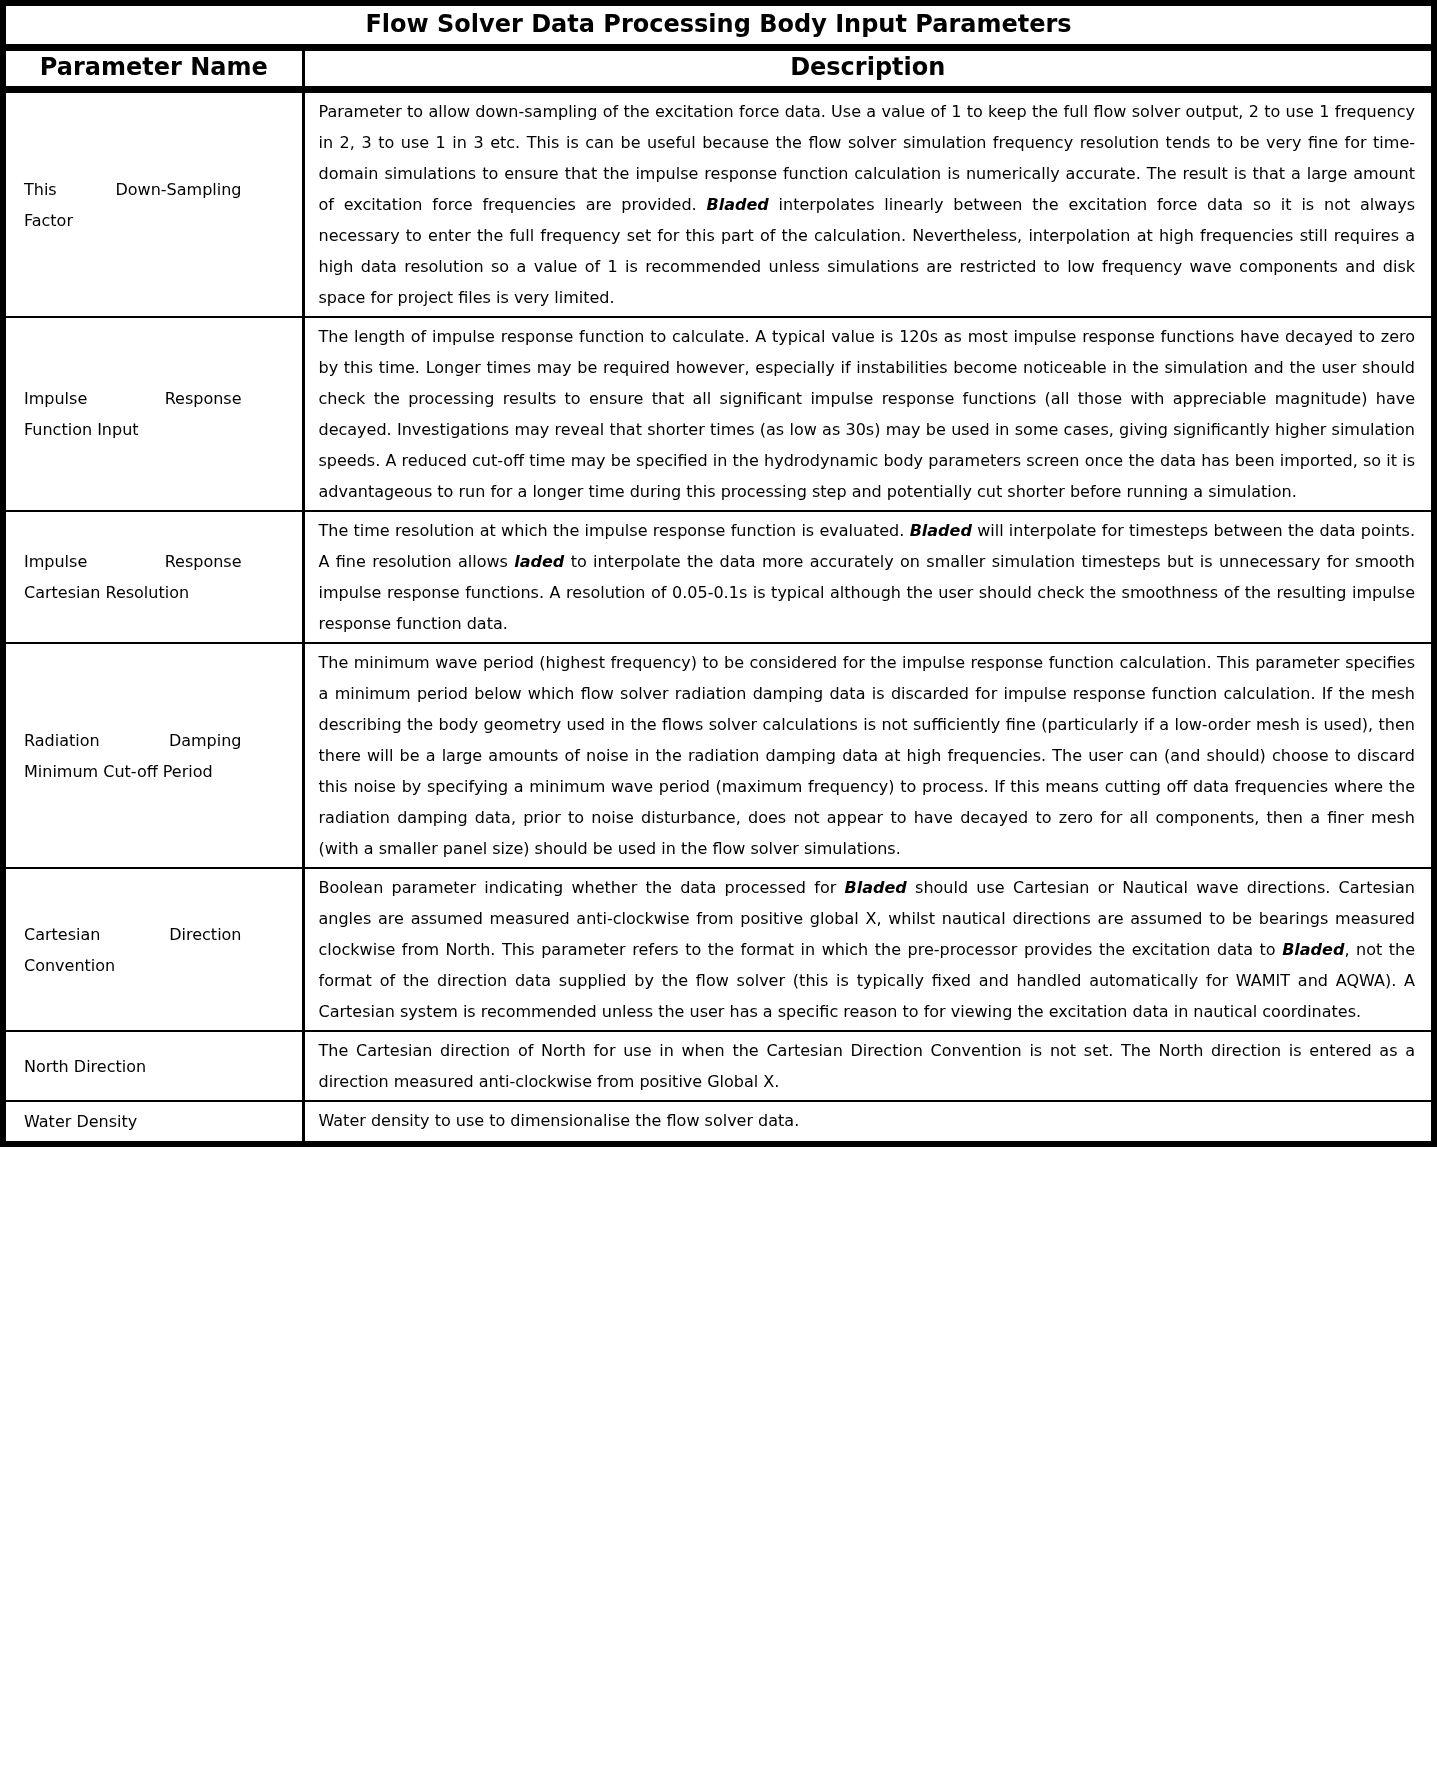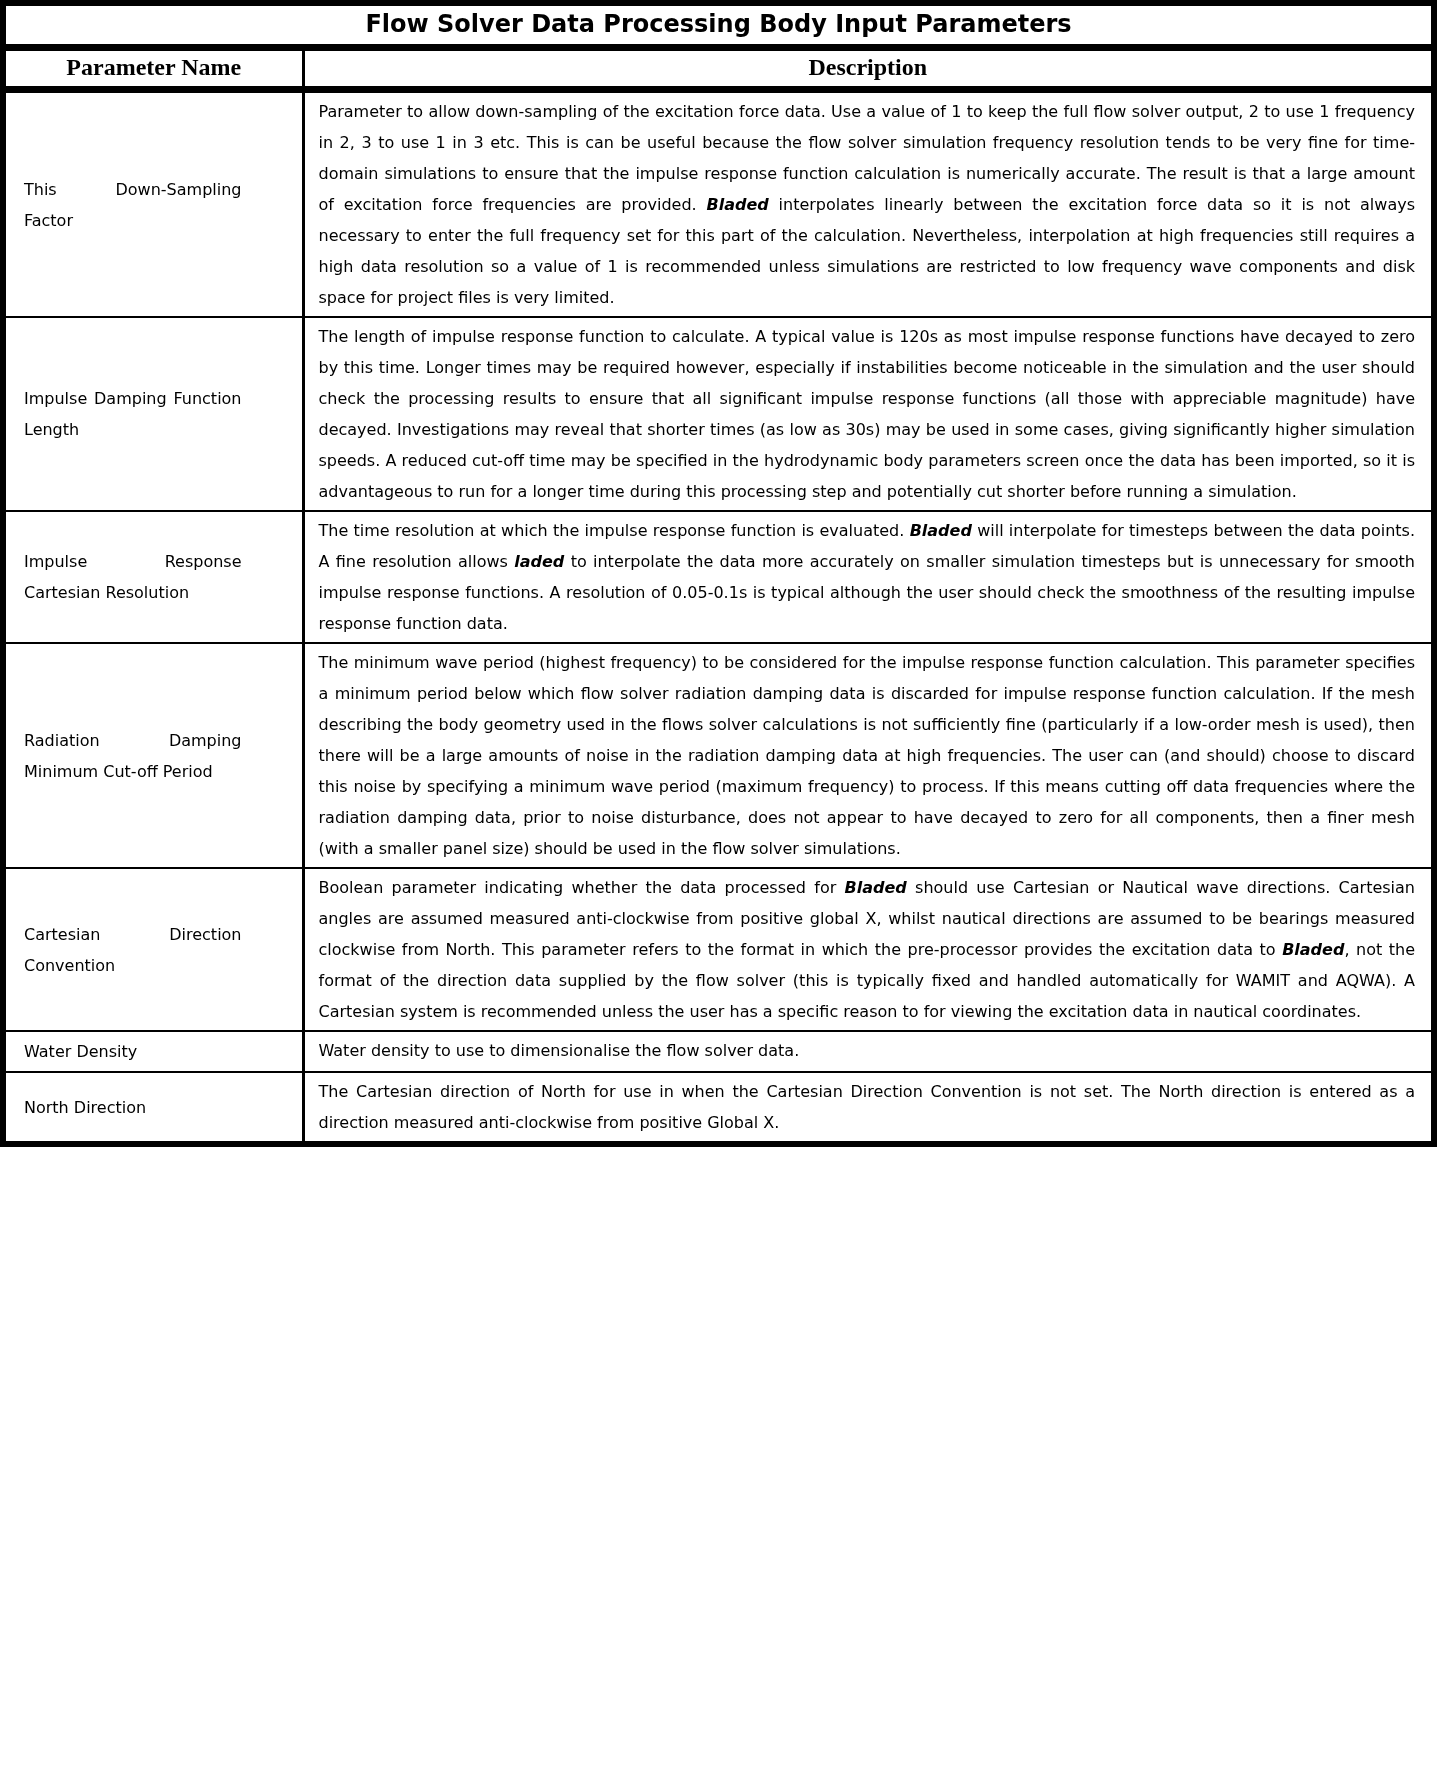--- a/index.html
+++ b/index.html
@@ -27,21 +27,20 @@
     padding: 4px 2px 5px 2px;
     line-height: 29px;
   }
   tr.header-row th {
     border-bottom: 7px solid #000;
     font-size: 24px;
     font-weight: bold;
     text-align: center;
     padding: 2px 2px 4px 2px;
     line-height: 29px;
-    font-family: Liberation Serif, serif;
   }
   tr.header-row th.col-param {
     border-right: 3px solid #000;
   }
   tbody td {
     border-top: 2px solid #000;
     font-size: 16px;
     line-height: 31px;
     text-align: justify;
     text-justify: inter-word;
@@ -77,38 +76,38 @@
         <th class="col-param">Parameter Name</th>
         <th class="col-desc">Description</th>
       </tr>
     </thead>
     <tbody id="rows-body">
         <tr>
           <td class="param">This Down-Sampling Factor</td>
           <td class="desc">Parameter to allow down-sampling of the excitation force data. Use a value of 1 to keep the full flow solver output, 2 to use 1 frequency in 2, 3 to use 1 in 3 etc. This is can be useful because the flow solver simulation frequency resolution tends to be very fine for time-domain simulations to ensure that the impulse response function calculation is numerically accurate. The result is that a large amount of excitation force frequencies are provided. <span class="bladed">Bladed</span> interpolates linearly between the excitation force data so it is not always necessary to enter the full frequency set for this part of the calculation. Nevertheless, interpolation at high frequencies still requires a high data resolution so a value of 1 is recommended unless simulations are restricted to low frequency wave components and disk space for project files is very limited.</td>
         </tr>
         <tr>
-          <td class="param">Impulse Damping Function Length</td>
+          <td class="param">Impulse Response Function Input</td>
           <td class="desc">The length of impulse response function to calculate. A typical value is 120s as most impulse response functions have decayed to zero by this time. Longer times may be required however, especially if instabilities become noticeable in the simulation and the user should check the processing results to ensure that all significant impulse response functions (all those with appreciable magnitude) have decayed. Investigations may reveal that shorter times (as low as 30s) may be used in some cases, giving significantly higher simulation speeds. A reduced cut-off time may be specified in the hydrodynamic body parameters screen once the data has been imported, so it is advantageous to run for a longer time during this processing step and potentially cut shorter before running a simulation.</td>
         </tr>
         <tr>
           <td class="param">Impulse Response Cartesian Resolution</td>
           <td class="desc">The time resolution at which the impulse response function is evaluated. <span class="bladed">Bladed</span> will interpolate for timesteps between the data points. A fine resolution allows <span class="bladed">laded</span> to interpolate the data more accurately on smaller simulation timesteps but is unnecessary for smooth impulse response functions. A resolution of 0.05-0.1s is typical although the user should check the smoothness of the resulting impulse response function data.</td>
         </tr>
         <tr>
           <td class="param">Radiation Damping Minimum Cut-off Period</td>
           <td class="desc">The minimum wave period (highest frequency) to be considered for the impulse response function calculation. This parameter specifies a minimum period below which flow solver radiation damping data is discarded for impulse response function calculation. If the mesh describing the body geometry used in the flows solver calculations is not sufficiently fine (particularly if a low-order mesh is used), then there will be a large amounts of noise in the radiation damping data at high frequencies. The user can (and should) choose to discard this noise by specifying a minimum wave period (maximum frequency) to process. If this means cutting off data frequencies where the radiation damping data, prior to noise disturbance, does not appear to have decayed to zero for all components, then a finer mesh (with a smaller panel size) should be used in the flow solver simulations.</td>
         </tr>
         <tr>
           <td class="param">Cartesian Direction Convention</td>
           <td class="desc">Boolean parameter indicating whether the data processed for <span class="bladed">Bladed</span> should use Cartesian or Nautical wave directions. Cartesian angles are assumed measured anti-clockwise from positive global X, whilst nautical directions are assumed to be bearings measured clockwise from North. This parameter refers to the format in which the pre-processor provides the excitation data to <span class="bladed">Bladed</span>, not the format of the direction data supplied by the flow solver (this is typically fixed and handled automatically for WAMIT and AQWA). A Cartesian system is recommended unless the user has a specific reason to for viewing the excitation data in nautical coordinates.</td>
         </tr>
         <tr>
+          <td class="param">North Direction</td>
+          <td class="desc">The Cartesian direction of North for use in when the Cartesian Direction Convention is not set. The North direction is entered as a direction measured anti-clockwise from positive Global X.</td>
+        </tr>
+        <tr>
           <td class="param">Water Density</td>
           <td class="desc">Water density to use to dimensionalise the flow solver data.</td>
-        </tr>
-        <tr>
-          <td class="param">North Direction</td>
-          <td class="desc">The Cartesian direction of North for use in when the Cartesian Direction Convention is not set. The North direction is entered as a direction measured anti-clockwise from positive Global X.</td>
         </tr>
       </tbody>
   </table>
 </div>
 
 </body></html>

